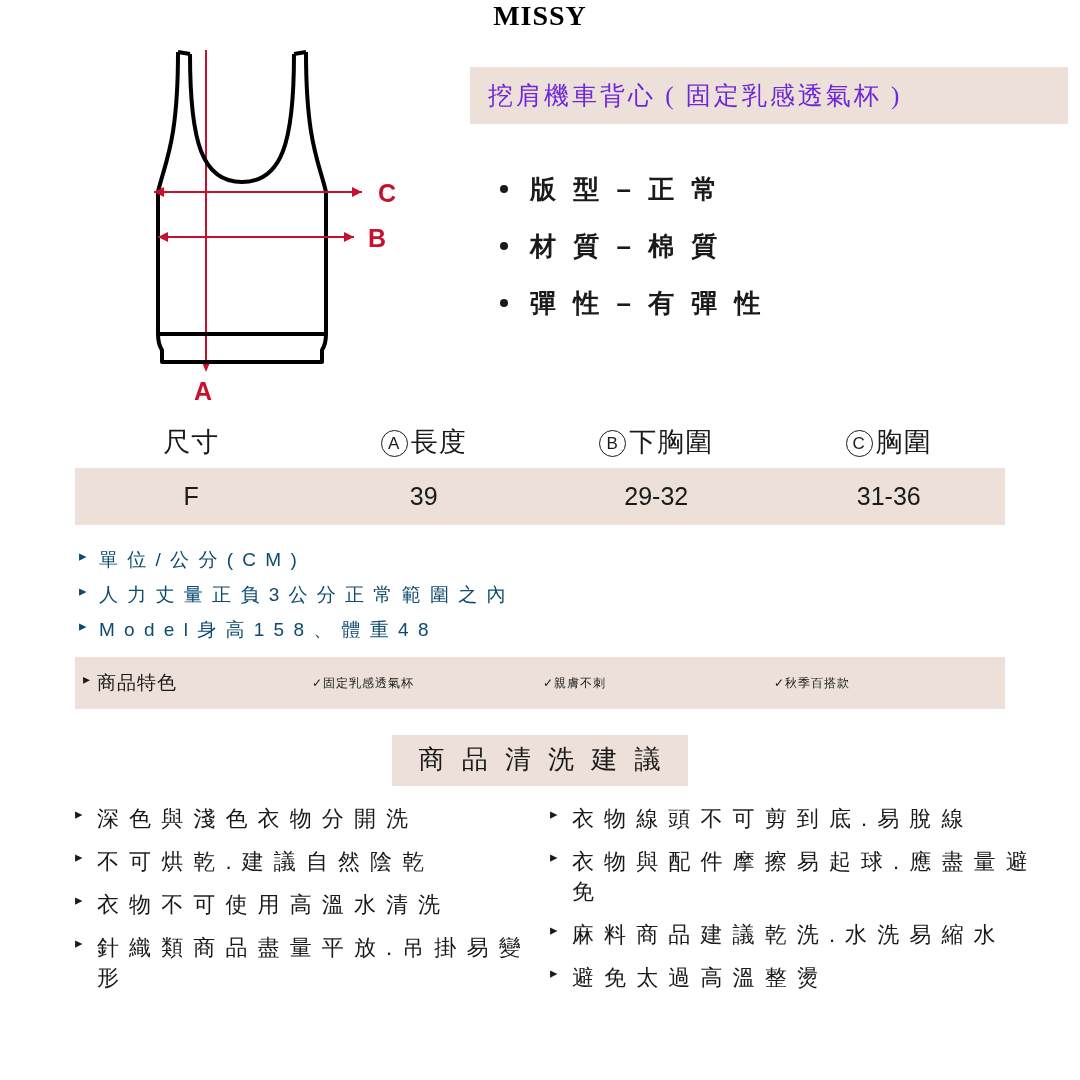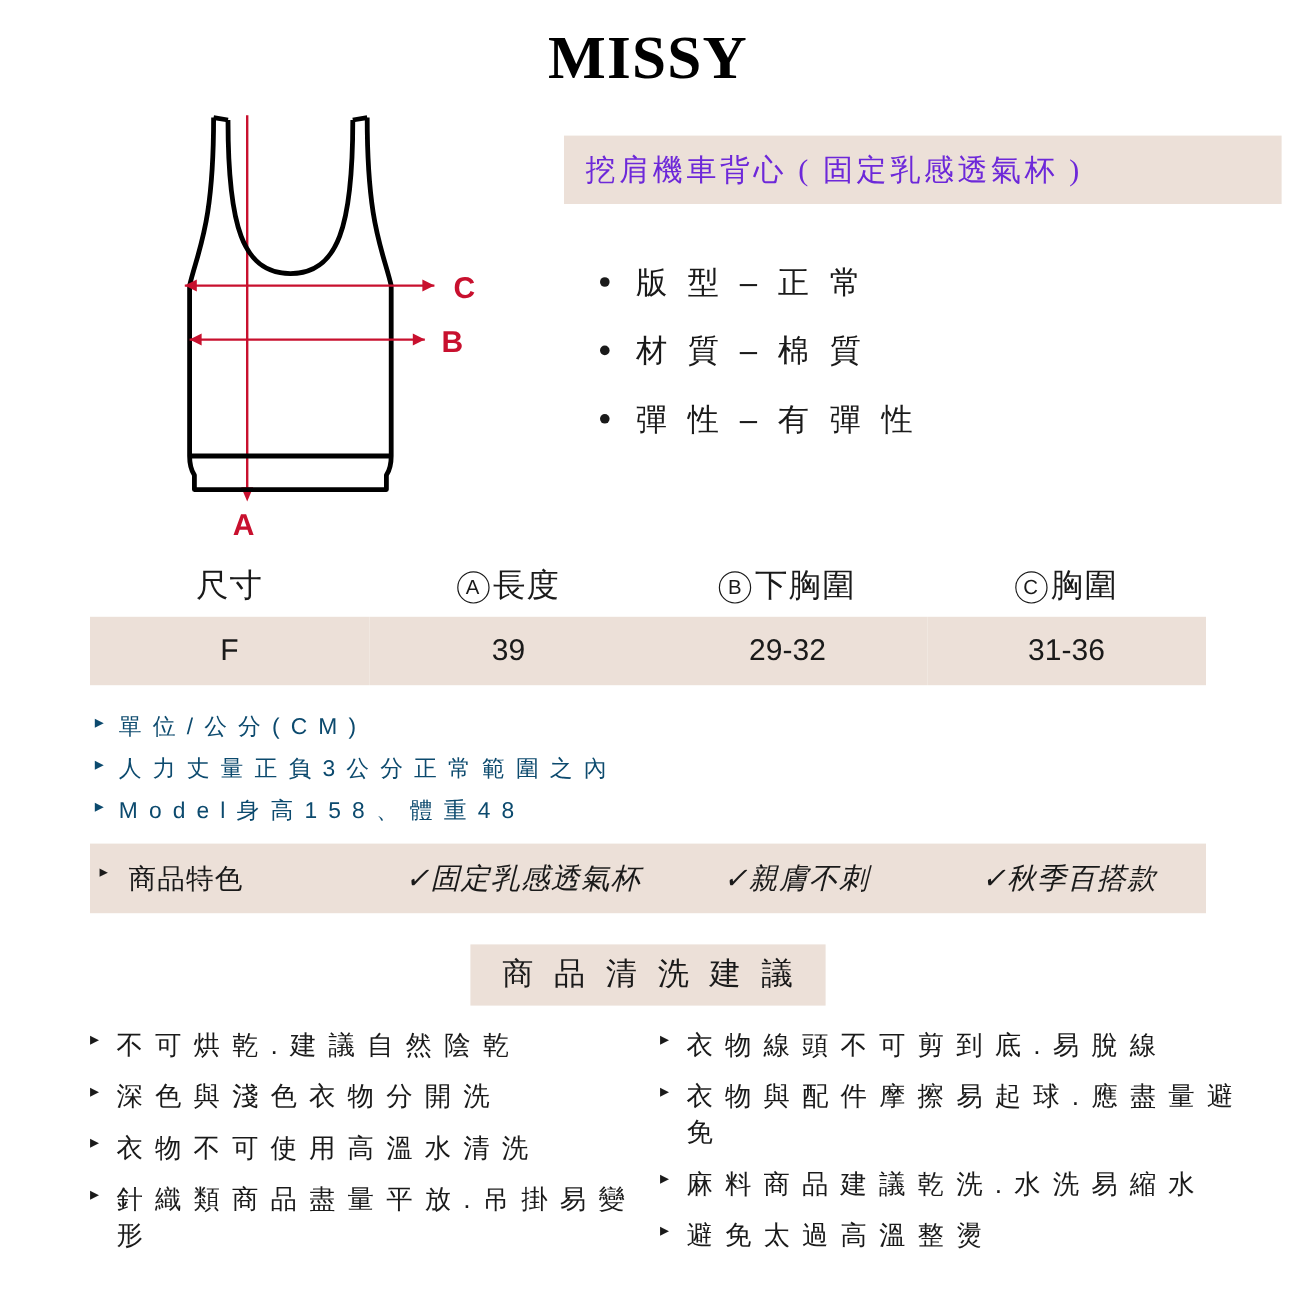--- a/index.html
+++ b/index.html
@@ -11,24 +11,23 @@
     height: 1080px;
     background: #ffffff;
     font-family: "Liberation Sans", sans-serif;
     color: #1a1a1a;
     position: relative;
     overflow: hidden;
   }
   .brand {
     text-align: center;
     font-family: "Liberation Serif", serif;
-    font-size: 51px;
+    font-size: 28px;
     font-weight: 700;
     letter-spacing: 1px;
-    padding-top: 20px;
     color: #000;
   }
 
   
   .top-section {
     display: flex;
     flex-direction: row;
     align-items: flex-start;
     padding: 10px 0 0 0;
   }
@@ -53,20 +52,21 @@
     font-size: 25px;
     letter-spacing: 3px;
     color: #6d28d9;
     width: 580px;
     font-family: Liberation Serif, serif;
   }
   .bullets {
     list-style: none;
     margin: 48px 0 0 0;
     padding: 0 0 0 30px;
+    font-weight: bold;
   }
   .bullets li {
     font-size: 26px;
     letter-spacing: 5px;
     margin-bottom: 22px;
     position: relative;
     padding-left: 30px;
   }
   .bullets li::before {
     content: "";
@@ -139,38 +139,37 @@
   .features {
     width: 930px;
     margin: 14px auto 0 auto;
     background: #ece0d8;
     display: flex;
     align-items: center;
     padding: 13px 0;
   }
   .feat-label {
     width: 215px;
-    font-size: 23px;
+    font-size: 19px;
     letter-spacing: 1px;
     position: relative;
-    padding-left: 32px;
+    padding-left: 22px;
   }
   .feat-label::before {
     content: "\25B8";
     position: absolute;
     left: 8px;
     top: 1px;
     font-size: 14px;
   }
   .feat-item {
     flex: 1;
-    text-align: center;
-    font-size: 24px;
+    text-align: left;
+    font-size: 12px;
     letter-spacing: 1px;
-    font-style: italic;
   }
 
   
   .wash-title-wrap {
     text-align: center;
     margin-top: 26px;
   }
   .wash-title {
     display: inline-block;
     background: #ece0d8;
@@ -283,22 +282,22 @@
   <div class="feat-item">✓親膚不刺</div>
   <div class="feat-item">✓秋季百搭款</div>
 </div>
 
 <div class="wash-title-wrap">
   <span class="wash-title">商 品 清 洗 建 議</span>
 </div>
 
 <div class="wash-cols">
   <div class="wash-col left">
+    <div class="wash-item">深 色 與 淺 色 衣 物 分 開 洗</div>
     <div class="wash-item">不 可 烘 乾 . 建 議 自 然 陰 乾</div>
-    <div class="wash-item">深 色 與 淺 色 衣 物 分 開 洗</div>
     <div class="wash-item">衣 物 不 可 使 用 高 溫 水 清 洗</div>
     <div class="wash-item">針 織 類 商 品 盡 量 平 放 . 吊 掛 易 變 形</div>
   </div>
   <div class="wash-col right">
     <div class="wash-item">衣 物 線 頭 不 可 剪 到 底 . 易 脫 線</div>
     <div class="wash-item">衣 物 與 配 件 摩 擦 易 起 球 . 應 盡 量 避 免</div>
     <div class="wash-item">麻 料 商 品 建 議 乾 洗 . 水 洗 易 縮 水</div>
     <div class="wash-item">避 免 太 過 高 溫 整 燙</div>
   </div>
 </div>

